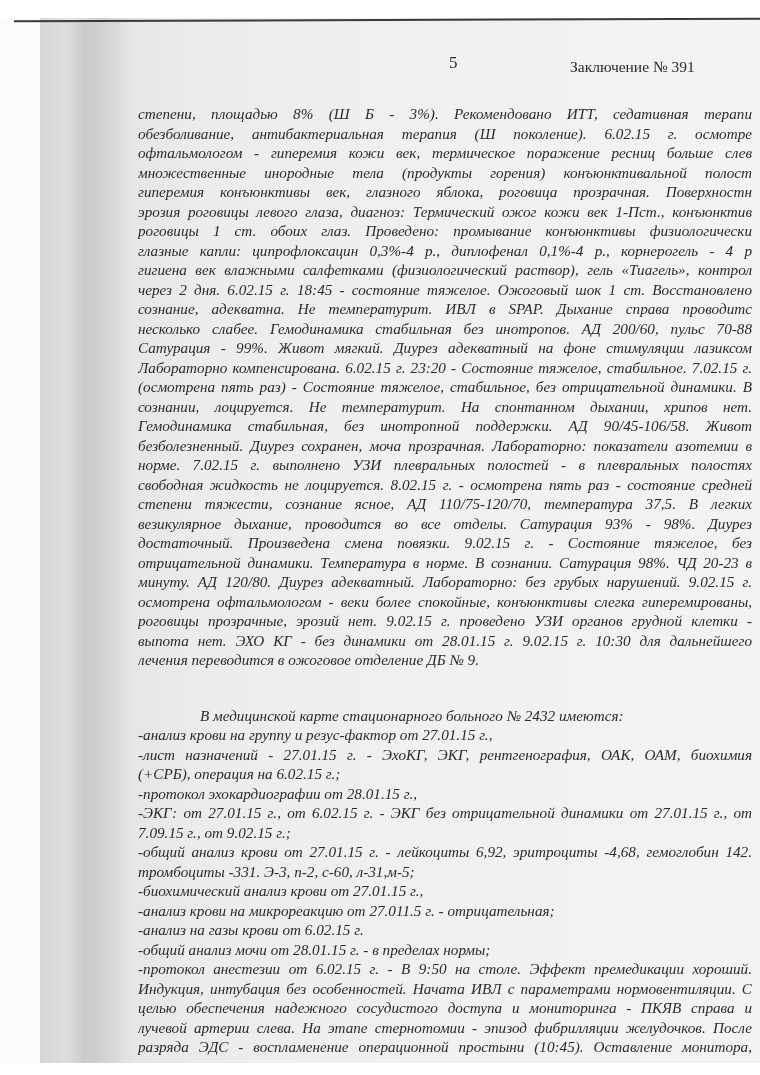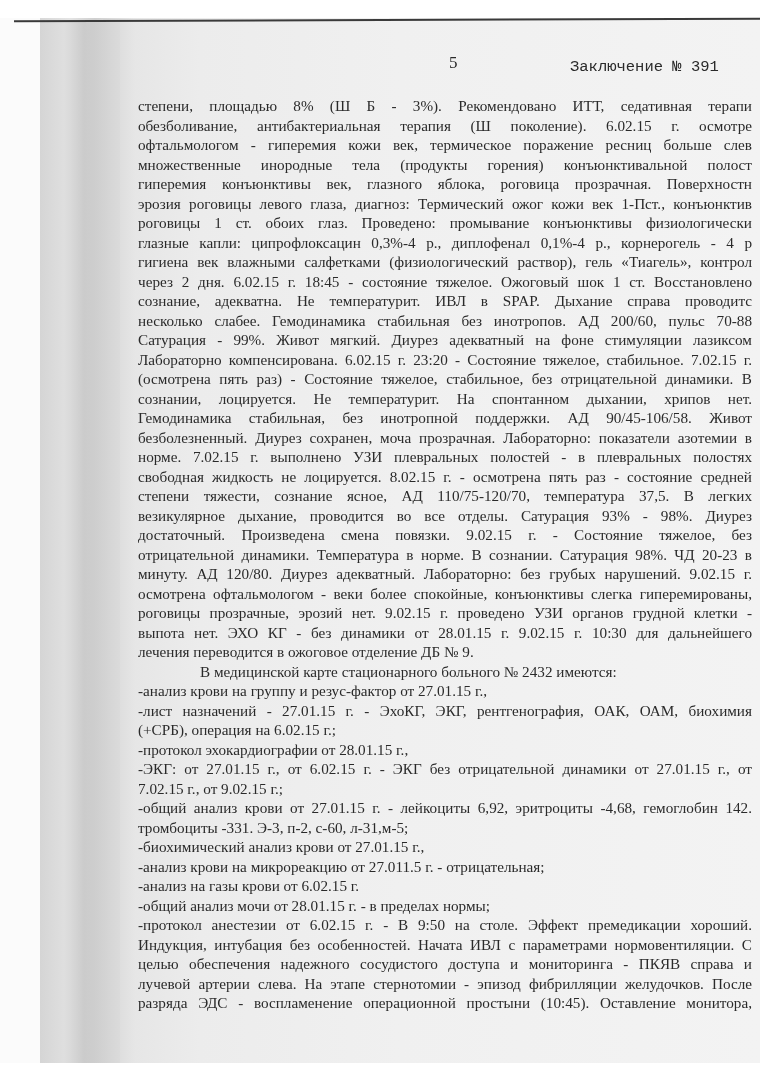--- a/index.html
+++ b/index.html
@@ -32,32 +32,32 @@
   }
   .left-shade {
     position: absolute; left: 40px; top: 22px; width: 80px; height: 1041px;
     background: linear-gradient(90deg, #d4d4d4, #dedede 30%, #c8c8c8 55%, #dadada 100%);
     opacity: 0.8;
   }
   .page-number {
     position: absolute; left: 449px; top: 53px; font-size: 17px;
   }
   .doc-ref {
-    position: absolute; left: 570px; top: 58px; font-size: 15.5px; font-family: Liberation Mono, monospace;
+    position: absolute; left: 570px; top: 58px; font-size: 15.5px;
   }
   .body-text {
-    position: absolute; left: 138px; top: 96px; width: 614px;
-    font-size: 15.2px; line-height: 19.5px;
+    position: absolute; left: 138px; top: 104px; width: 614px;
+    font-size: 15.2px; line-height: 19.5px; font-style: italic;
   }
   .line {
     display: block; white-space: nowrap; text-align: justify; text-align-last: justify;
     height: 19.5px; overflow: hidden;
   }
   .line.last { text-align-last: left; }
-  .line.indent { padding-left: 62px; text-align-last: left; }
+  .line.indent { padding-left: 62px; text-align-last: left; margin-top: 36px; }
 </style>
 </head>
 <body>
 
 <div class="page">
   <div class="left-margin"></div>
   <div class="left-shade"></div>
   <div class="top-rule"></div>
 
   <div class="page-number">5</div>
@@ -94,21 +94,21 @@
     <span class="line">выпота нет. ЭХО КГ - без динамики от 28.01.15 г. 9.02.15 г. 10:30 для дальнейшего</span>
     <span class="line last">лечения переводится в ожоговое отделение ДБ № 9.</span>
 
     <span class="line indent">В медицинской карте стационарного больного № 2432 имеются:</span>
 
     <span class="line last">-анализ крови на группу и резус-фактор от 27.01.15 г.,</span>
     <span class="line">-лист назначений - 27.01.15 г. - ЭхоКГ, ЭКГ, рентгенография, ОАК, ОАМ, биохимия</span>
     <span class="line last">(+СРБ), операция на 6.02.15 г.;</span>
     <span class="line last">-протокол эхокардиографии от 28.01.15 г.,</span>
     <span class="line">-ЭКГ: от 27.01.15 г., от 6.02.15 г. - ЭКГ без отрицательной динамики от 27.01.15 г., от</span>
-    <span class="line last">7.02.15 г., от 9.02.15 г.;</span>
+    <span class="line last">7.09.15 г., от 9.02.15 г.;</span>
     <span class="line">-общий анализ крови от 27.01.15 г. - лейкоциты 6,92, эритроциты -4,68, гемоглобин 142.</span>
     <span class="line last">тромбоциты -331. Э-3, п-2, с-60, л-31,м-5;</span>
     <span class="line last">-биохимический анализ крови от 27.01.15 г.,</span>
     <span class="line last">-анализ крови на микрореакцию от 27.011.5 г. - отрицательная;</span>
     <span class="line last">-анализ на газы крови от 6.02.15 г.</span>
     <span class="line last">-общий анализ мочи от 28.01.15 г. - в пределах нормы;</span>
     <span class="line">-протокол анестезии от 6.02.15 г. - В 9:50 на столе. Эффект премедикации хороший.</span>
     <span class="line">Индукция, интубация без особенностей. Начата ИВЛ с параметрами нормовентиляции. С</span>
     <span class="line">целью обеспечения надежного сосудистого доступа и мониторинга - ПКЯВ справа и</span>
     <span class="line">лучевой артерии слева. На этапе стернотомии - эпизод фибрилляции желудочков. После</span>

